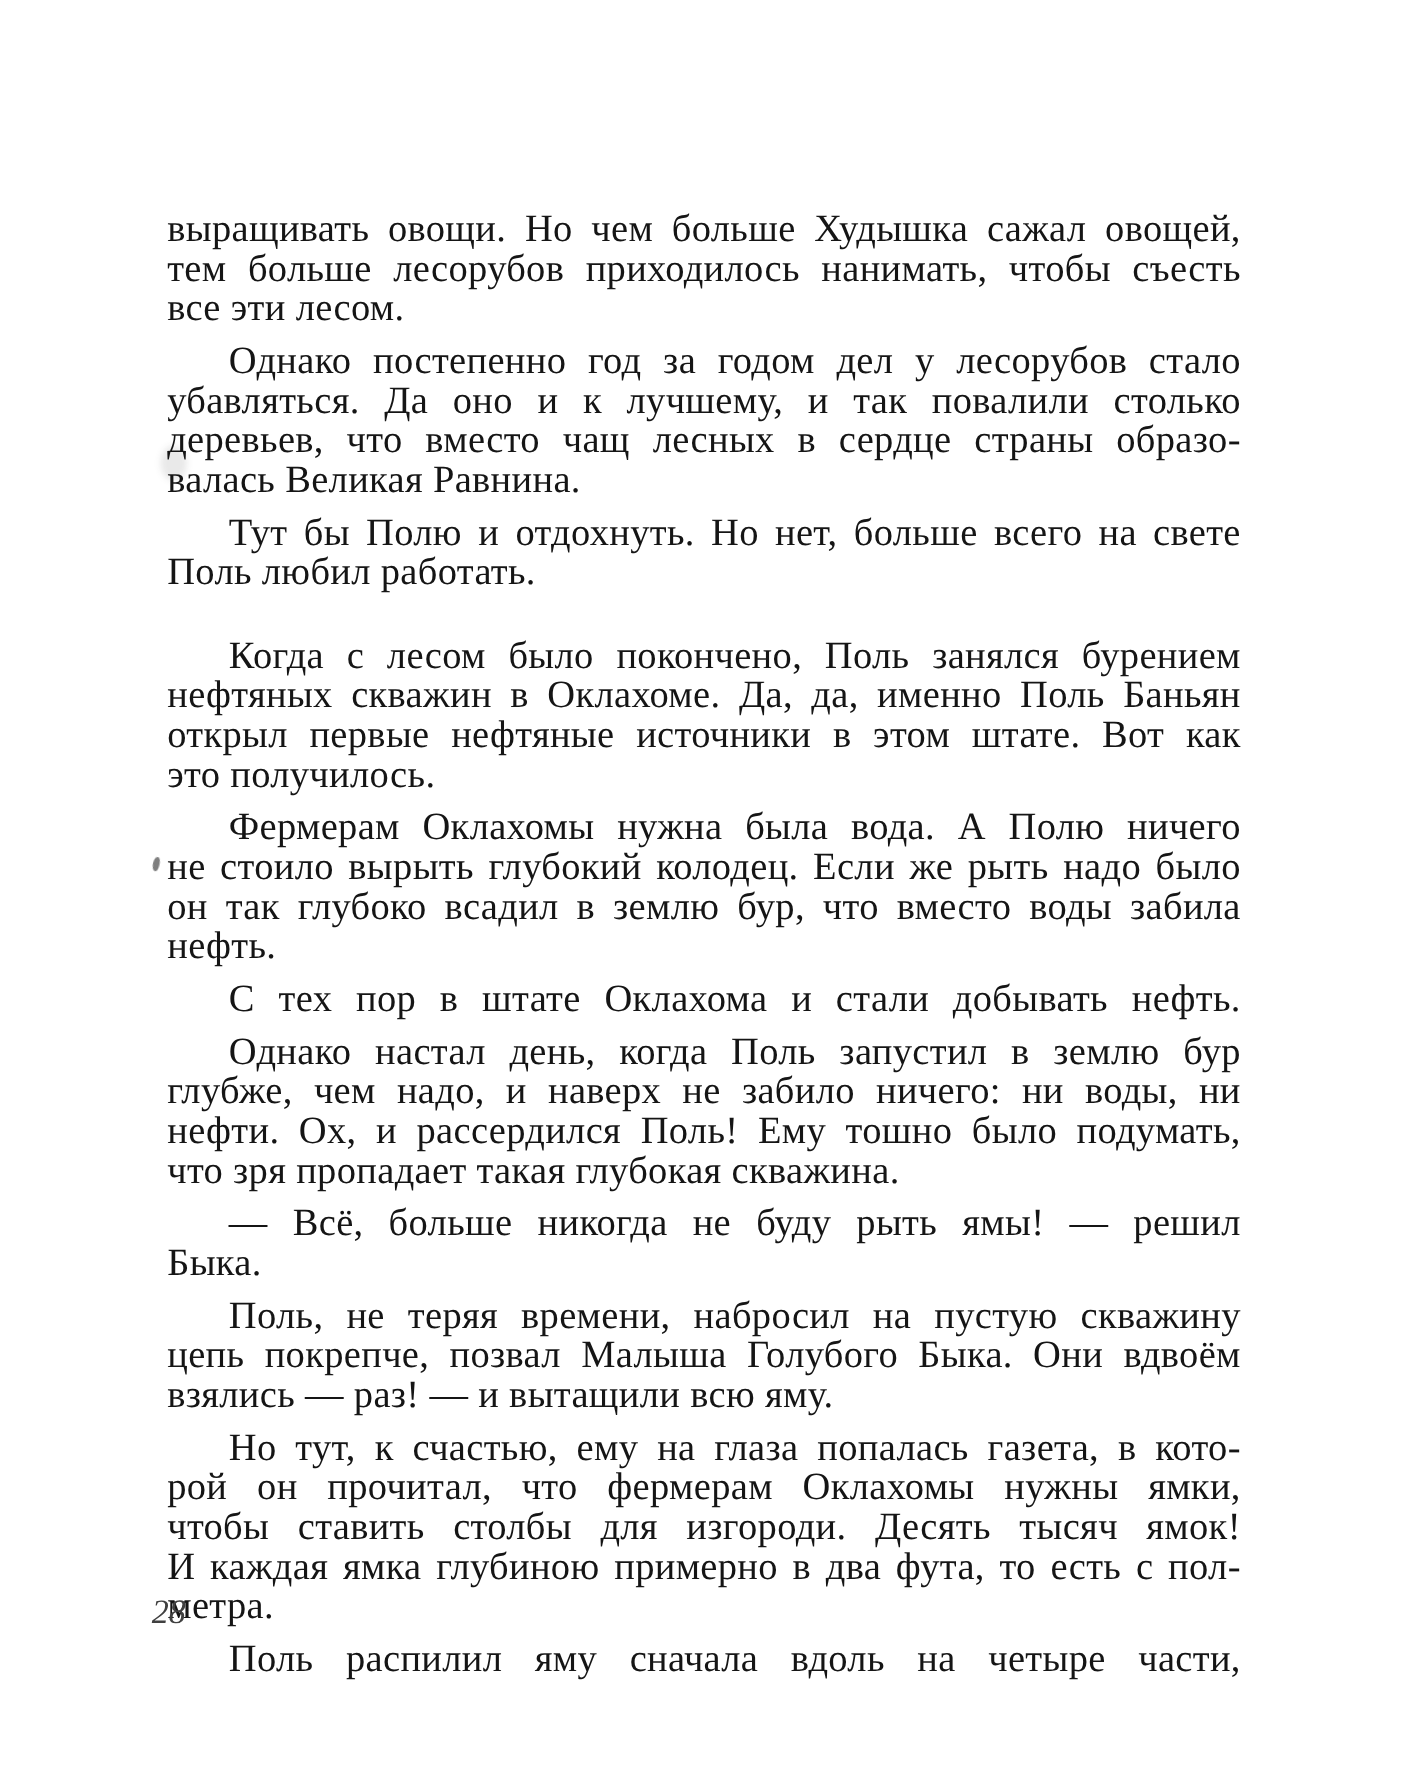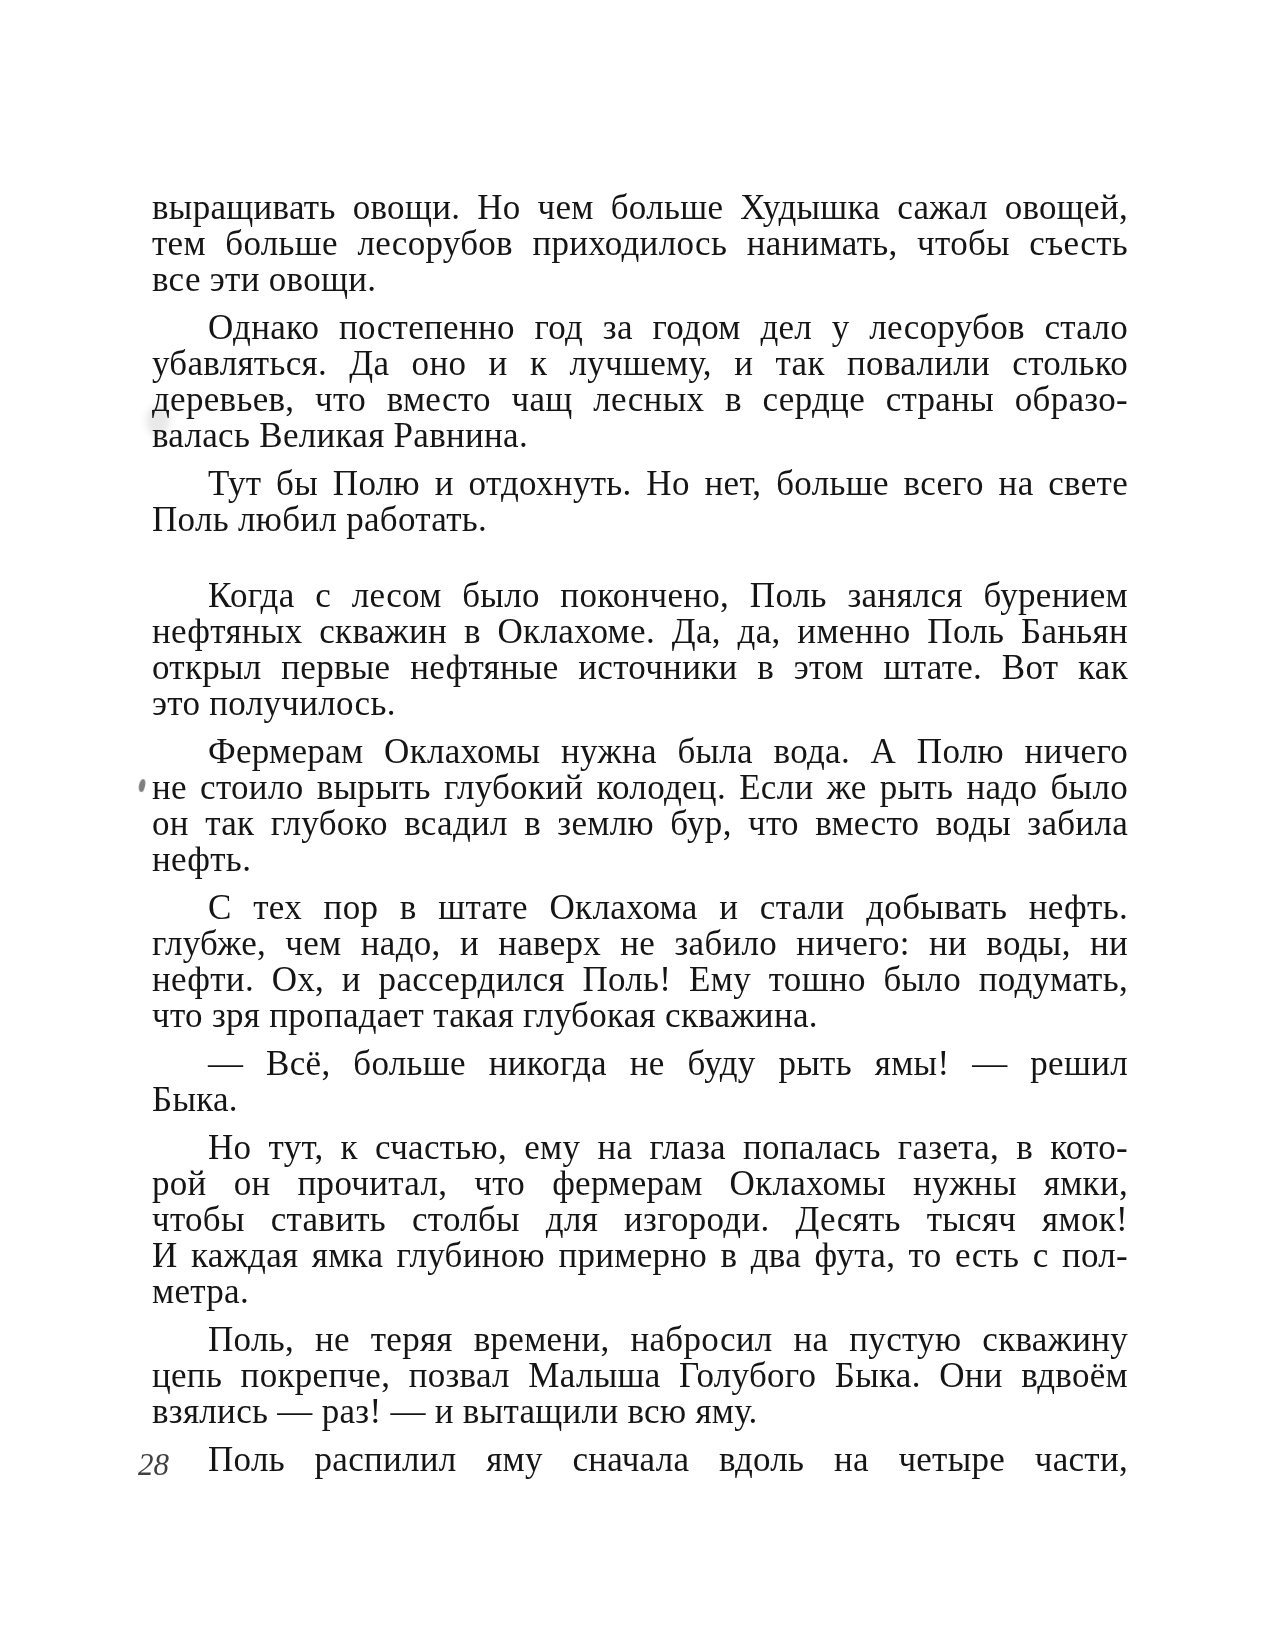--- a/index.html
+++ b/index.html
@@ -85,21 +85,21 @@
 </head>
 <body>
 
 <div class="book-page">
   <div class="artifact-smudge"></div>
   <div class="artifact-speck"></div>
   <div class="text-block" id="text-block">
       <div class="paragraph">
         <div class="line">выращивать овощи. Но чем больше Худышка сажал овощей,</div>
         <div class="line">тем больше лесорубов приходилось нанимать, чтобы съесть</div>
-        <div class="line last">все эти овощи.</div>
+        <div class="line last">все эти лесом.</div>
       </div>
       <div class="paragraph">
         <div class="line indent">Однако постепенно год за годом дел у лесорубов стало</div>
         <div class="line">убавляться. Да оно и к лучшему, и так повалили столько</div>
         <div class="line">деревьев, что вместо чащ лесных в сердце страны образо-</div>
         <div class="line last">валась Великая Равнина.</div>
       </div>
       <div class="paragraph">
         <div class="line indent">Тут бы Полю и отдохнуть. Но нет, больше всего на свете</div>
         <div class="line last">Поль любил работать.</div>
@@ -113,38 +113,39 @@
       <div class="paragraph">
         <div class="line indent">Фермерам Оклахомы нужна была вода. А Полю ничего</div>
         <div class="line">не стоило вырыть глубокий колодец. Если же рыть надо было</div>
         <div class="line">он так глубоко всадил в землю бур, что вместо воды забила</div>
         <div class="line last">нефть.</div>
       </div>
       <div class="paragraph">
         <div class="line indent">С тех пор в штате Оклахома и стали добывать нефть.</div>
       </div>
       <div class="paragraph">
+        <div class="line indent">Однако настал день, когда Поль запустил в землю бур</div>
         <div class="line">глубже, чем надо, и наверх не забило ничего: ни воды, ни</div>
         <div class="line">нефти. Ох, и рассердился Поль! Ему тошно было подумать,</div>
         <div class="line last">что зря пропадает такая глубокая скважина.</div>
       </div>
       <div class="paragraph">
         <div class="line indent">— Всё, больше никогда не буду рыть ямы! — решил</div>
         <div class="line last">Быка.</div>
       </div>
       <div class="paragraph">
+        <div class="line indent">Поль, не теряя времени, набросил на пустую скважину</div>
+        <div class="line">цепь покрепче, позвал Малыша Голубого Быка. Они вдвоём</div>
+        <div class="line last">взялись — раз! — и вытащили всю яму.</div>
+      </div>
+      <div class="paragraph">
         <div class="line indent">Но тут, к счастью, ему на глаза попалась газета, в кото-</div>
         <div class="line">рой он прочитал, что фермерам Оклахомы нужны ямки,</div>
         <div class="line">чтобы ставить столбы для изгороди. Десять тысяч ямок!</div>
         <div class="line">И каждая ямка глубиною примерно в два фута, то есть с пол-</div>
         <div class="line last">метра.</div>
-      </div>
-      <div class="paragraph">
-        <div class="line indent">Поль, не теряя времени, набросил на пустую скважину</div>
-        <div class="line">цепь покрепче, позвал Малыша Голубого Быка. Они вдвоём</div>
-        <div class="line last">взялись — раз! — и вытащили всю яму.</div>
       </div>
       <div class="paragraph">
         <div class="line indent">Поль распилил яму сначала вдоль на четыре части,</div>
       </div>
     </div>
   <div class="page-number">28</div>
 </div>
 
 </body></html>

